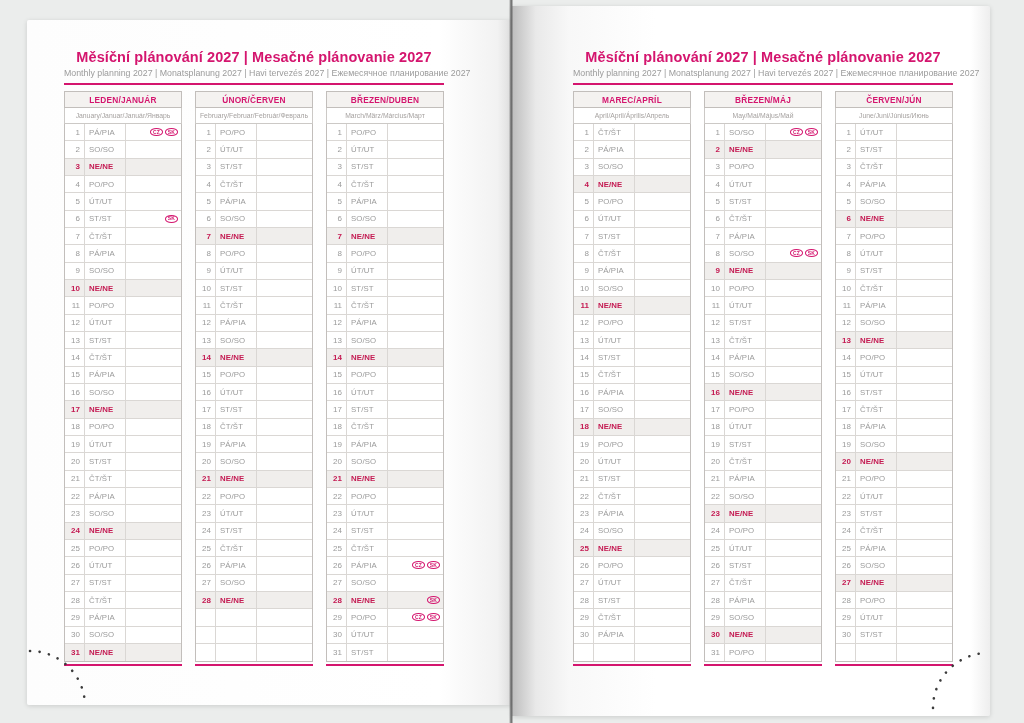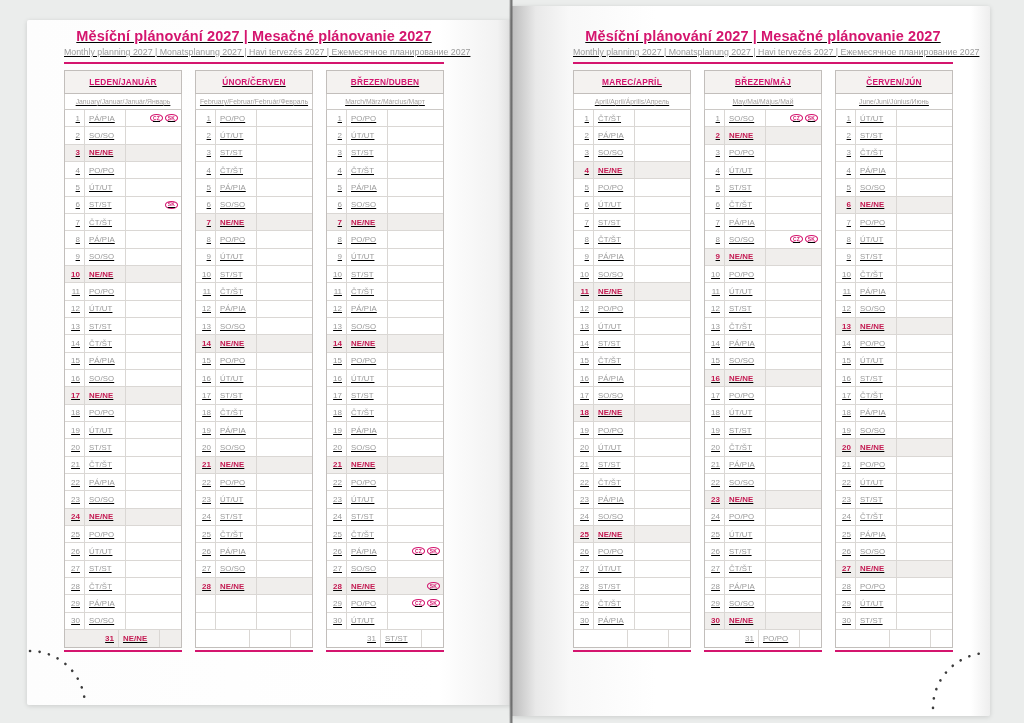--- a/index.html
+++ b/index.html
@@ -26,46 +26,46 @@
   .page-right{
     position:absolute;left:512px;top:6px;width:478px;height:710px;
     background:linear-gradient(to right,#bdbdbd 0,#e9e9e9 5%,#f8f8f8 12%,#ffffff 30%,#ffffff 96%,#eeeeee 100%);
     border-radius:0 2px 2px 0;
     box-shadow:0 1px 5px rgba(0,0,0,0.14);
   }
   .fold{
     position:absolute;left:509px;top:0;width:4px;height:723px;z-index:3;
     background:linear-gradient(to right, rgba(110,110,110,0) 0%, rgba(75,75,75,0.85) 55%, rgba(120,120,120,0.25) 100%);
   }
-  .content{position:absolute;top:28px;width:380px;z-index:5;text-decoration:underline;}
+  .content{position:absolute;top:49px;width:380px;z-index:5;}
   #content-left{left:64px;}
   #content-right{left:573px;}
   .page-title{
     font-size:14.5px;font-weight:700;color:var(--accent);
     text-align:center;white-space:nowrap;letter-spacing:0.1px;
   }
   .page-subtitle{
     font-size:8.8px;color:#9b9b9b;text-align:center;margin-top:3px;white-space:nowrap;
   }
   .top-rule{height:2px;background:var(--accent);margin-top:5px;}
   .months{display:flex;justify-content:space-between;margin-top:6px;}
   .month{width:118px;}
   .m-head{
     box-sizing:border-box;border:1px solid var(--border-outer);background:var(--head-bg);
-    color:var(--accent);font-weight:700;font-size:8.3px;height:24px;
+    color:var(--accent);font-weight:700;font-size:8.3px;height:17px;
     display:flex;align-items:center;justify-content:center;letter-spacing:0.2px;white-space:nowrap;
   }
   .m-langs{
     box-sizing:border-box;border:1px solid #ccc9c6;border-top:none;background:#fff;
     color:#a6a2a0;font-size:6.8px;height:16px;
     display:flex;align-items:center;justify-content:center;white-space:nowrap;overflow:hidden;
   }
   .m-body{border:1px solid var(--border-outer);border-top:none;background:#fff;}
   .m-row{display:flex;height:17.34px;box-sizing:border-box;border-bottom:1px solid var(--border-inner);}
-  .m-row:last-child{border-bottom:none;padding-left:34px;}
+  .m-row:last-child{border-bottom:none;}
   .c-num{
     width:20px;box-sizing:border-box;border-right:1px solid var(--border-inner);
     font-size:8px;color:var(--txt-gray);
     display:flex;align-items:center;justify-content:flex-end;padding-right:4px;
   }
   .c-day{
     width:41px;box-sizing:border-box;border-right:1px solid var(--border-inner);
     font-size:7.8px;color:var(--txt-gray);letter-spacing:0.1px;
     display:flex;align-items:center;padding-left:4px;white-space:nowrap;
   }

